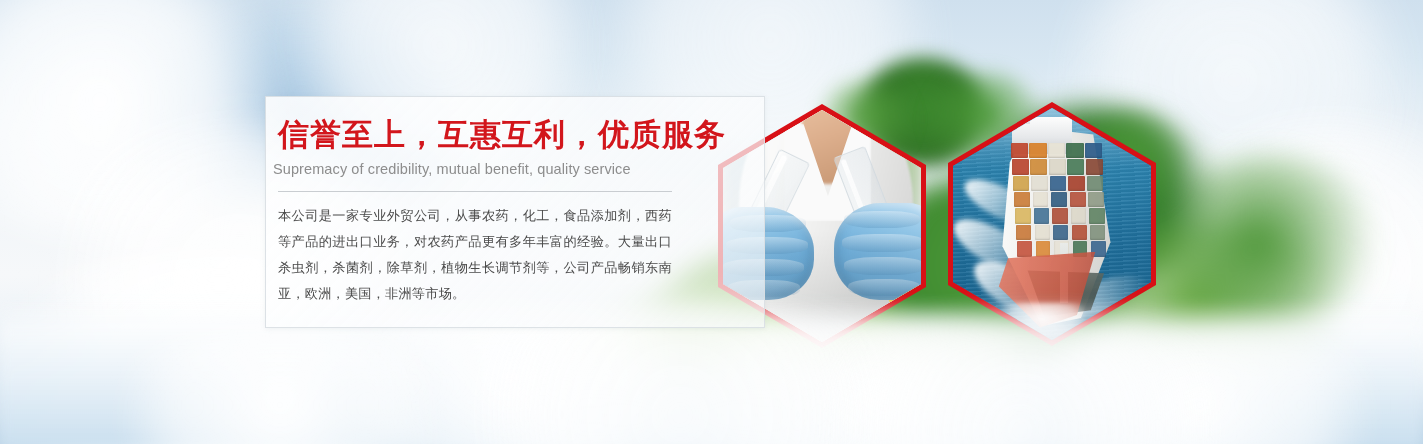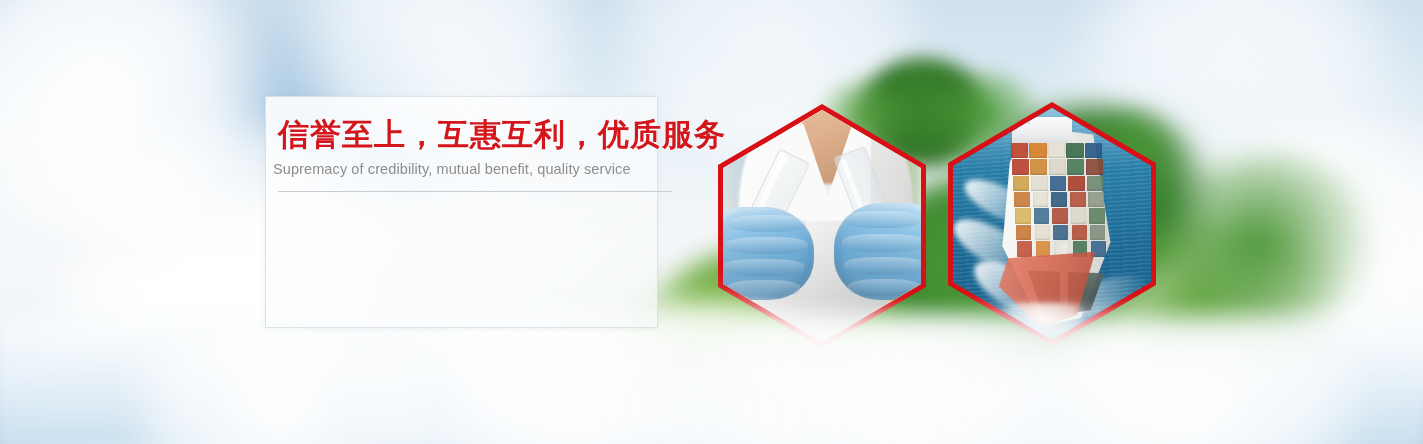--- a/index.html
+++ b/index.html
@@ -107,21 +107,21 @@
   }
   .mp1 { left:300px; top:300px; width:420px; height:170px; }
   .mp2 { left:640px; top:318px; width:470px; height:160px; }
   .mp3 { left:80px;  top:330px; width:400px; height:150px; }
   .mp4 { left:980px; top:330px; width:440px; height:150px; }
 
   
   #text-panel {
     position:absolute;
     left:265px; top:96px;
-    width:393px; height:232px;
+    width:500px; height:232px;
     background:linear-gradient(135deg, rgba(255,255,255,0.88) 0%, rgba(252,253,254,0.80) 45%, rgba(248,250,251,0.66) 100%);
     border:1px solid rgba(210,216,221,0.75);
     box-shadow:0 1px 5px rgba(120,135,150,0.10);
   }
 
   #headline-cn {
     position:absolute;
     left:12px; top:22px;
     width:396px;
     font-size:31px;
@@ -500,15 +500,16 @@
   <div class="mist-puff mp2"></div>
   <div class="mist-puff mp3"></div>
   <div class="mist-puff mp4"></div>
   <div class="cloud c9"></div>
   <div class="cloud c10"></div>
 
   <div id="text-panel">
     <div id="headline-cn">信誉至上，互惠互利，优质服务</div>
     <div id="headline-en">Supremacy of credibility, mutual benefit, quality service</div>
     <div id="divider"></div>
+    <div id="body-copy">本公司是一家专业外贸公司，从事农药，化工，食品添加剂，西药等产品的进出口业务，对农药产品更有多年丰富的经验。大量出口杀虫剂，杀菌剂，除草剂，植物生长调节剂等，公司产品畅销东南亚，欧洲，美国，非洲等市场。</div>
   </div>
 
 </div>
 
 </body></html>

